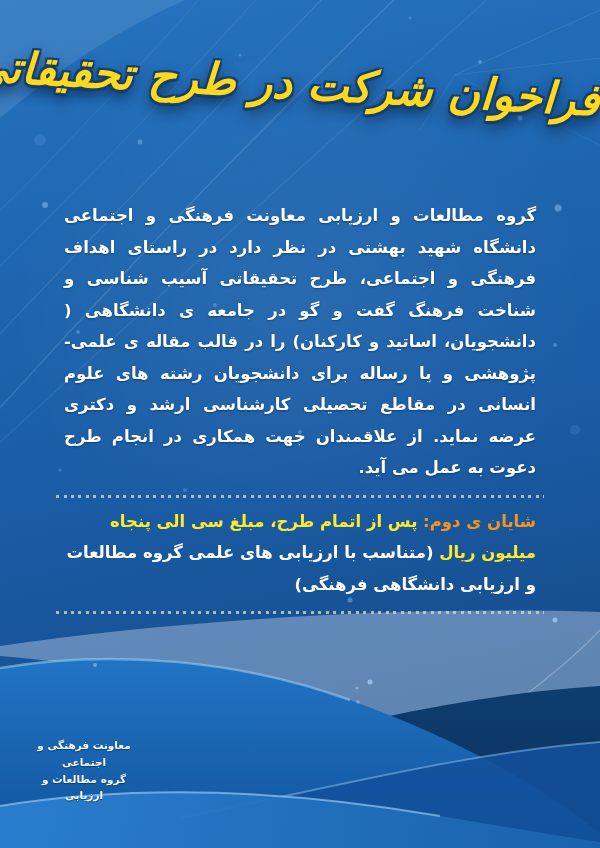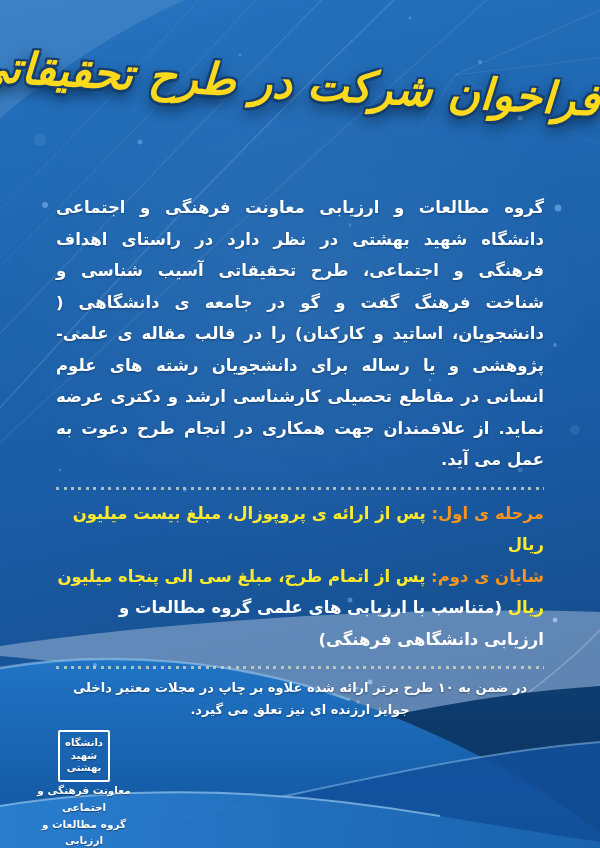--- a/index.html
+++ b/index.html
@@ -21,21 +21,21 @@
     color:var(--title_yellow,#ffd91c);
     text-shadow:2px 2px 0 #153f6e,-2px 2px 0 #153f6e,2px -2px 0 #153f6e,-2px -2px 0 #153f6e,
                 0 3px 1px #123a66,0 6px 14px rgba(5,24,50,.85);
     letter-spacing:1px;
   }
   .content{
     position:absolute;top:192px;left:56px;right:56px;z-index:3;
     direction:rtl;color:#fff;font-weight:bold;
     font-size:16.5px;line-height:31.5px;text-align:justify;
   }
-  .content p{margin:0;}
+  .content p{margin:8px;}
   .intro{text-shadow:0 1px 2px rgba(10,35,70,.5);}
   .sep{
     height:3px;margin:11px 0 8px 0;border:none;
     background-image:repeating-linear-gradient(90deg,#ccd8c6 0 3px,transparent 3px 7.5px);
     opacity:.8;
   }
   .stage{text-align:right;margin-top:2px;}
   .stage .lbl{color:var(--accent_orange,#f7941d);}
   .stage .amount{color:var(--accent_yellow,#fdea2c);}
   .stage .paren-note{color:#fff;}
@@ -45,21 +45,21 @@
     text-align:center;color:#fff;direction:rtl;
   }
   .logo-square{
     margin:0 auto;width:44px;height:44px;border:2px solid #fff;border-radius:2px;
     display:flex;align-items:center;justify-content:center;
     padding:2px;font-size:10px;font-weight:bold;line-height:1.25;
     font-family:"DejaVu Serif","DejaVu Sans",serif;
     text-shadow:0 1px 1px rgba(10,35,70,.6);
   }
   .org-line{font-size:10.5px;font-weight:bold;line-height:1.6;text-shadow:0 1px 1px rgba(10,35,70,.6);}
-  .org-line.first{}
+  .org-line.first{margin-top:7px;}
 </style>
 </head>
 <body>
 
 <div class="poster">
 
   <svg class="deco" viewBox="0 0 600 848" xmlns="http://www.w3.org/2000/svg" aria-hidden="true">
     <defs>
       <linearGradient id="gradBright" x1="0" y1="0" x2="0" y2="1">
         <stop offset="0" stop-color="#2174c4"></stop>
@@ -139,33 +139,27 @@
   </svg>
 
   <div class="title">فراخوان شرکت در طرح تحقیقاتی</div>
 
   <div class="content">
     <p class="intro">گروه مطالعات و ارزیابی معاونت فرهنگی و اجتماعی دانشگاه شهید بهشتی در نظر دارد در راستای اهداف فرهنگی و اجتماعی، طرح تحقیقاتی آسیب شناسی و شناخت فرهنگ گفت و گو در جامعه ی دانشگاهی ( دانشجویان، اساتید و کارکنان) را در قالب مقاله ی علمی-پژوهشی و یا رساله برای دانشجویان رشته های علوم انسانی در مقاطع تحصیلی کارشناسی ارشد و دکتری عرضه نماید. از علاقمندان جهت همکاری در انجام طرح دعوت به عمل می آید.</p>
 
     <div class="sep"></div>
 
 
-    <p class="stage"><span class="lbl">مرحله ی اول:</span>
-      <span class="amount">پس از ارائه ی پروپوزال، مبلغ بیست میلیون ریال</span></p>
 
     <p class="stage"><span class="lbl">شایان ی دوم:</span>
       <span class="amount">پس از اتمام طرح، مبلغ سی الی پنجاه میلیون ریال</span>
       <span class="paren-note">(متناسب با ارزیابی های علمی گروه مطالعات و ارزیابی دانشگاهی فرهنگی)</span></p>
 
     <div class="sep"></div>
 
-    <p class="prize">در ضمن به ۱۰ طرح برتر ارائه شده علاوه بر چاپ در مجلات معتبر داخلی جوایز ارزنده ای نیز تعلق می گیرد.</p>
   </div>
 
   <div class="logo-wrap">
-    <div class="logo-square">
-      <span>دانشگاه شهید بهشتی</span>
-    </div>
     <div class="org-line first">معاونت فرهنگی و اجتماعی</div>
     <div class="org-line">گروه مطالعات و ارزیابی</div>
   </div>
 
 </div>
 
 </body></html>

